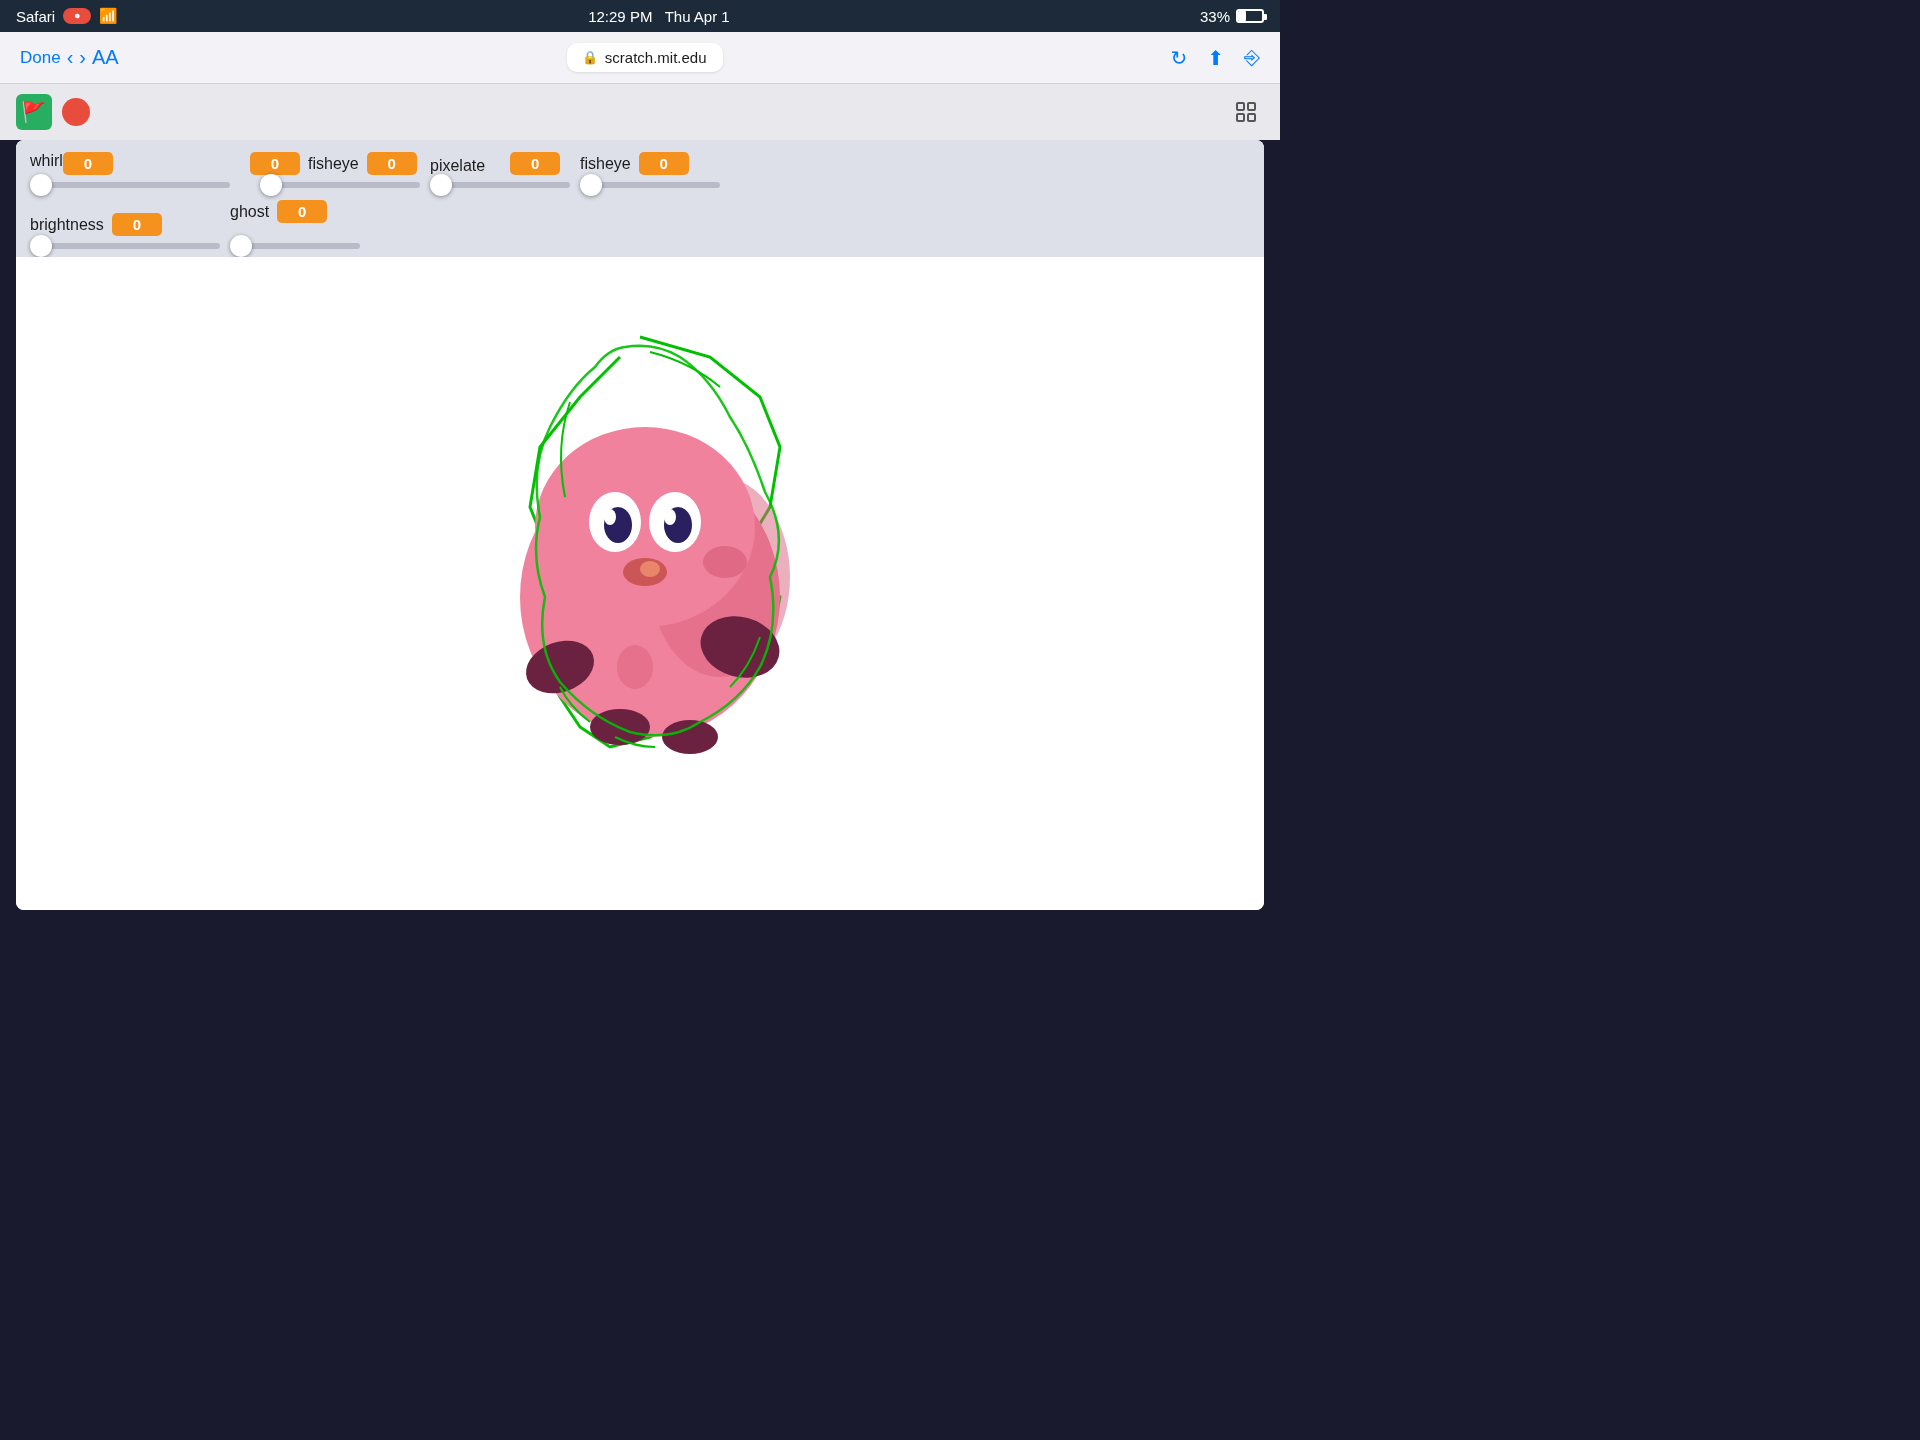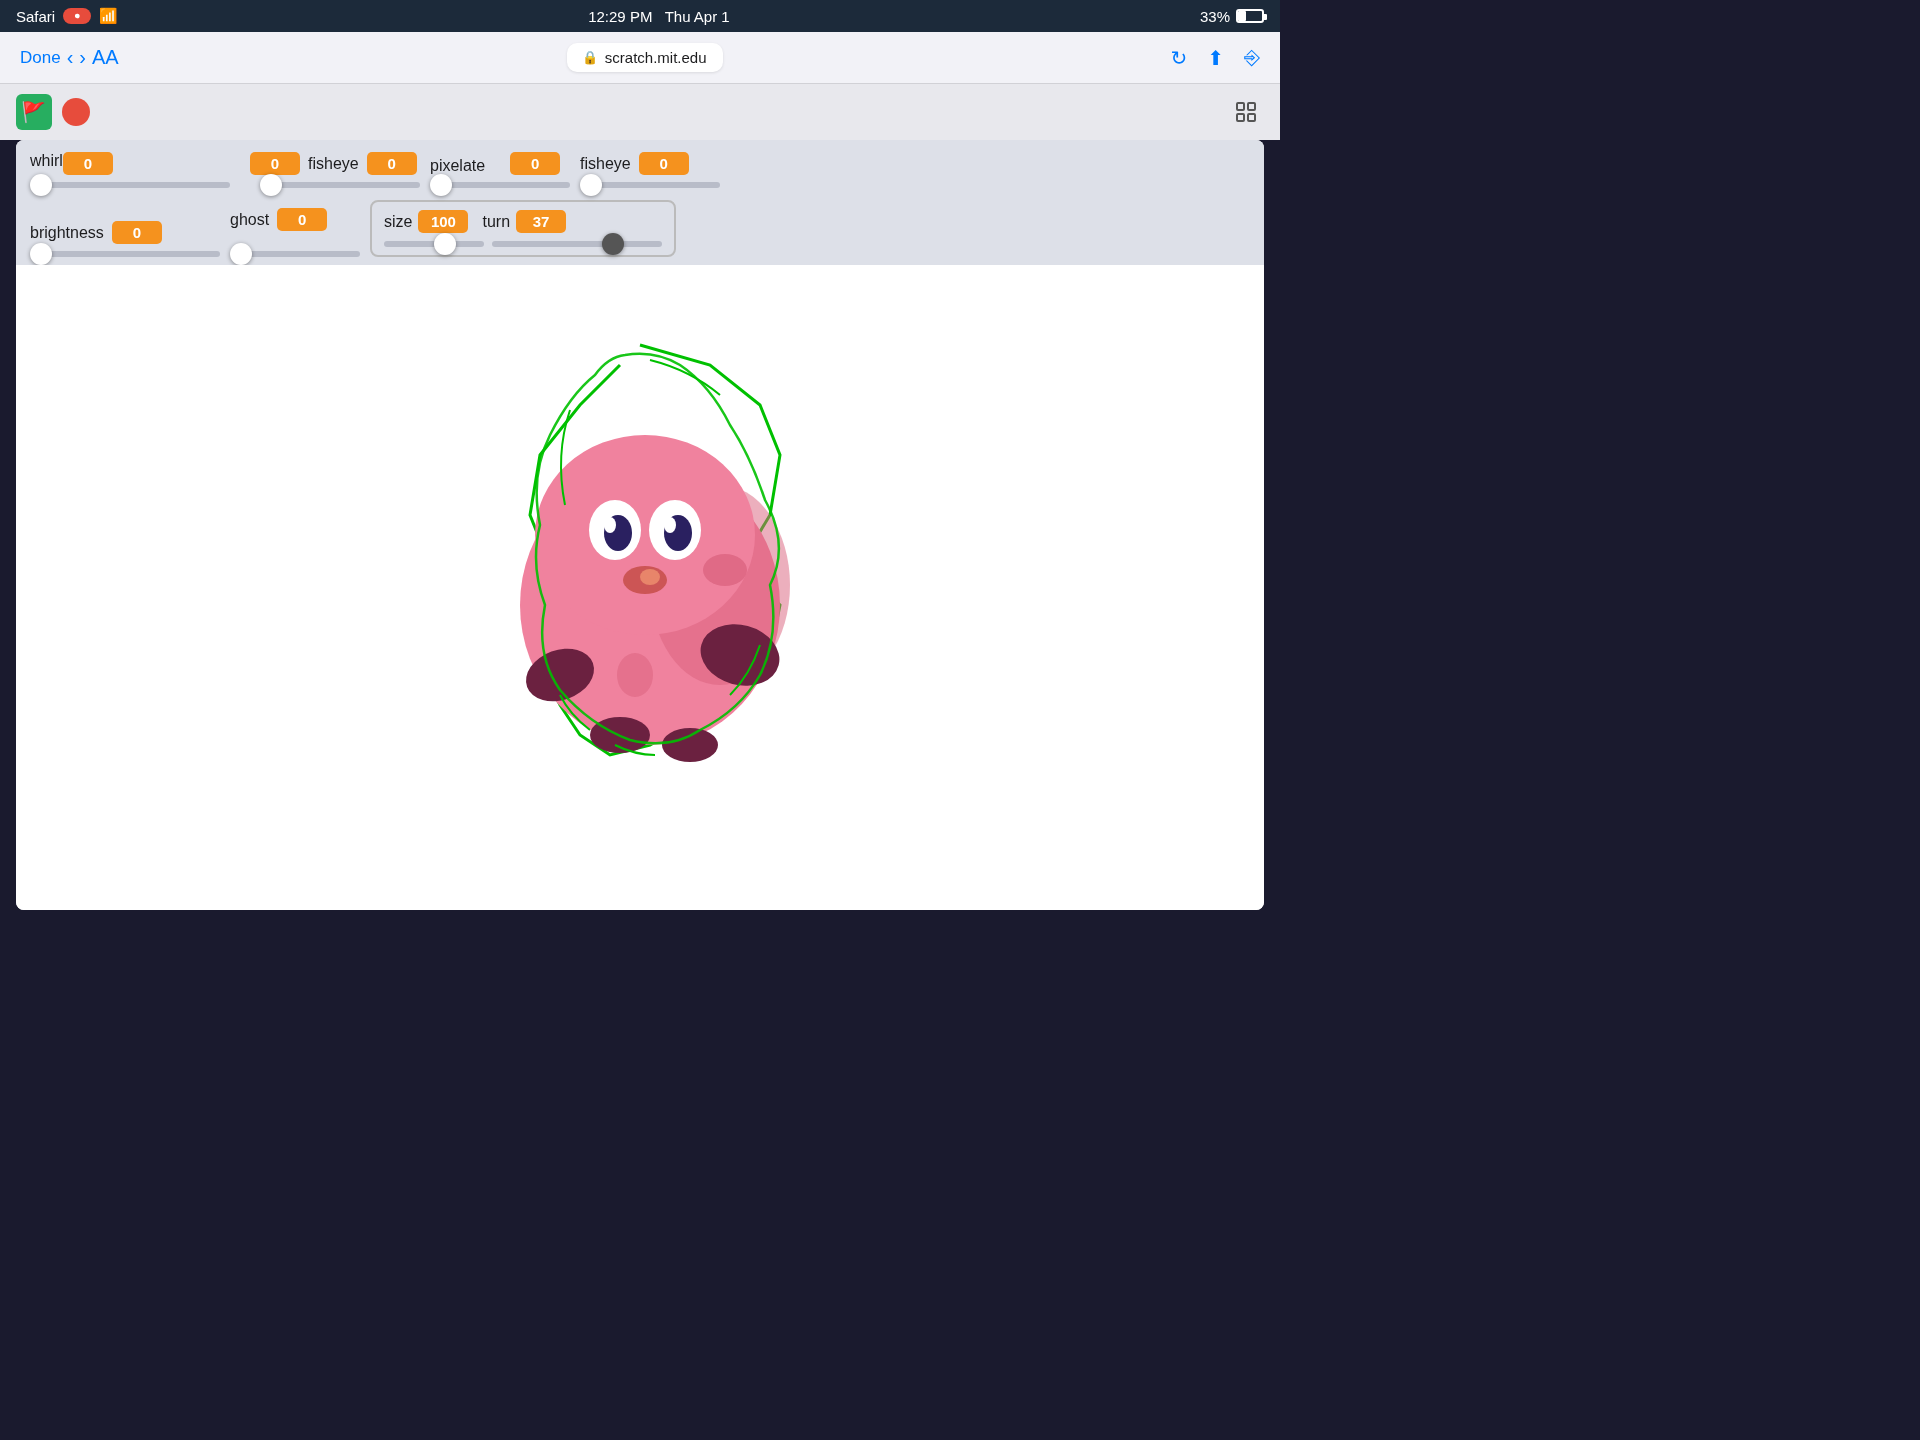--- a/index.html
+++ b/index.html
@@ -312,42 +312,20 @@
       <div style="display:flex; flex-direction:column; gap:18px;">
         <div style="display:flex; align-items:center; gap:8px;">
           <span class="control-label">ghost</span>
           <span class="orange-badge">0</span>
         </div>
         <div class="slider-track" style="width:130px;">
           <div class="slider-thumb" style="left:0px;"></div>
         </div>
       </div>
 
-      <div style="border:2px solid #bbb; border-radius:8px; padding:8px 12px; background:#dde0e8; display:flex; flex-direction:column; gap:6px;">
-        <div style="display:flex; gap:14px; align-items:center;">
-          <div style="display:flex; align-items:center; gap:6px;">
-            <span class="control-label">size</span>
-            <span class="orange-badge">100</span>
-          </div>
-          <div style="display:flex; align-items:center; gap:6px;">
-            <span class="control-label">turn</span>
-            <span class="orange-badge">37</span>
-          </div>
-        </div>
-        <div style="display:flex; gap:0; align-items:center;">
-
-          <div class="slider-track" style="width:100px;">
-            <div class="slider-thumb" style="left:50px;"></div>
-          </div>
-
-          <div class="slider-track" style="width:170px; margin-left:8px;">
-            <div class="slider-thumb dark" style="left:110px;"></div>
-          </div>
-        </div>
-      </div>
 
     </div>
 
   </div>
 
   <div class="stage">
 
     <div class="kirby-area">
       <svg viewBox="0 0 380 500" xmlns="http://www.w3.org/2000/svg" width="380" height="500">
 

